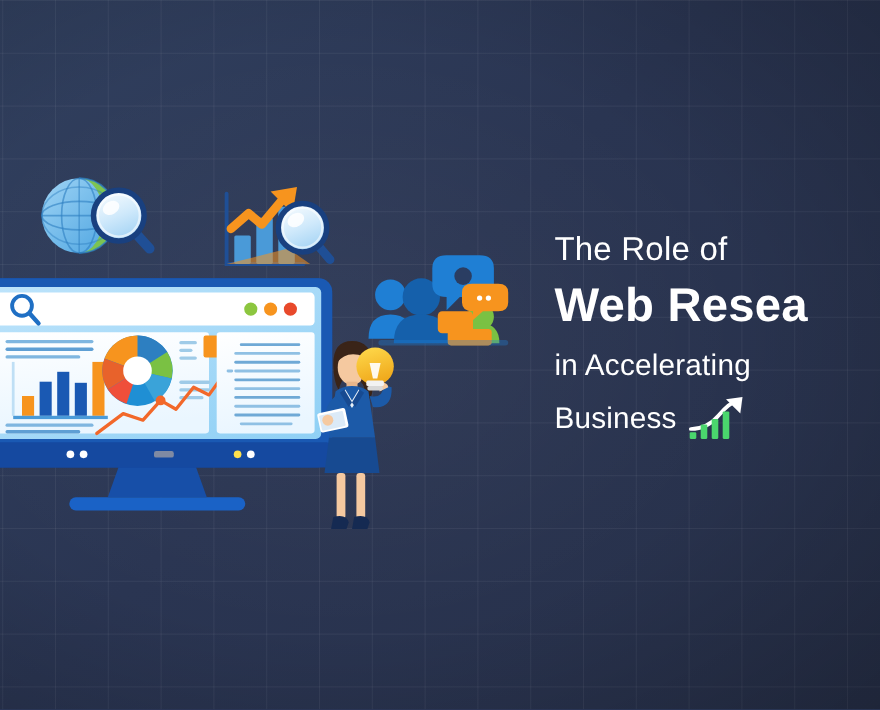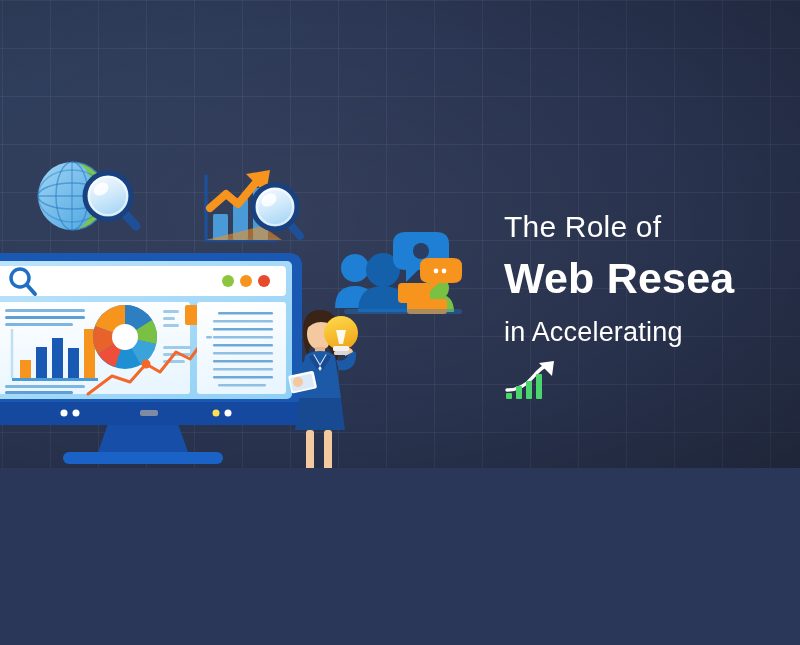--- a/index.html
+++ b/index.html
@@ -4,21 +4,21 @@
 <title>Web Research Banner</title>
 <style>
   html, body {
     margin: 0;
     padding: 0;
     background: #2b3758;
   }
   #banner {
     position: relative;
     width: 800px;
-    height: 468px;
+    height: 645px;
     overflow: hidden;
     background:
       linear-gradient(135deg, #31405f 0%, #2a3552 45%, #273049 100%);
     font-family: "Liberation Sans", sans-serif;
   }
   
   .grid-overlay {
     position: absolute;
     inset: 0;
     background-image:
@@ -328,20 +328,21 @@
   </svg>
   </div>
 
   <div class="vignette"></div>
 
   <div class="headline">
     <div class="hl-line1">The Role of</div>
     <div class="hl-line2">Web Resea</div>
     <div class="hl-line3">in Accelerating</div>
     <div class="hl-line4">
+      <span>Business</span>
       <span class="growth-mark">
         <svg width="56" height="42" viewBox="0 0 56 42" xmlns="http://www.w3.org/2000/svg">
           <path d="M3 30 Q18 30 28 18 T46 4" fill="none" stroke="#ffffff" stroke-width="3.4" stroke-linecap="round"></path>
           <path d="M35 3 L50 1 L48 16 Z" fill="#ffffff"></path>
           <rect x="2" y="33" width="6" height="6" rx="1" fill="#4ad66d"></rect>
           <rect x="12" y="26" width="6" height="13" rx="1" fill="#4ad66d"></rect>
           <rect x="22" y="21" width="6" height="18" rx="1" fill="#4ad66d"></rect>
           <rect x="32" y="14" width="6" height="25" rx="1" fill="#4ad66d"></rect>
         </svg>
       </span>

